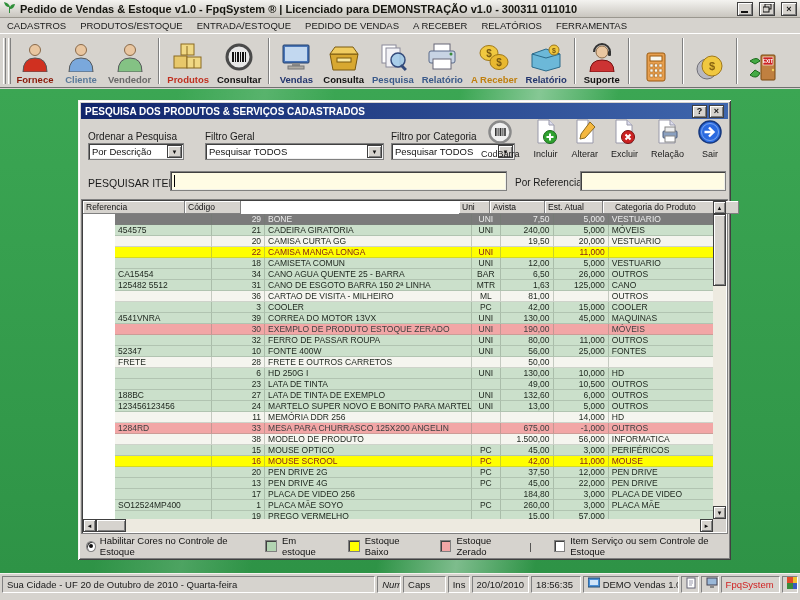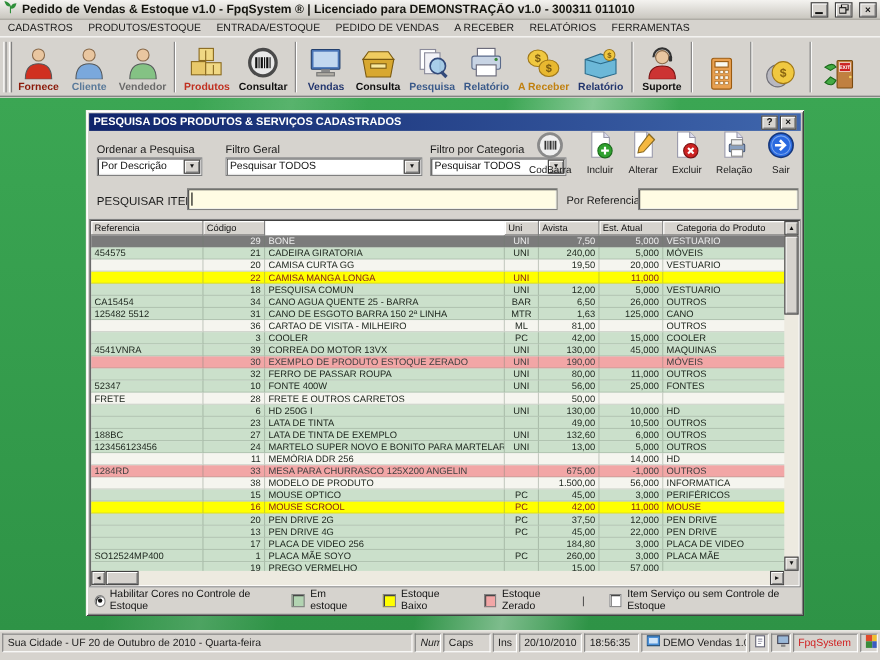--- a/index.html
+++ b/index.html
@@ -56,21 +56,21 @@
     box-shadow:inset 1px 1px 0 #404040, inset -1px -1px 0 #f0f0e8;font-size:10px;display:flex;align-items:center;padding:0 3px;}
   .caret{display:inline-block;width:1px;height:12px;background:#000;}
 
   
   #table{position:absolute;left:3px;top:99px;width:647px;height:335px;background:#fff;
     border:1px solid #808080;box-shadow:inset 1px 1px 0 #404040;}
   #thead{position:absolute;left:1px;top:1px;height:13px;display:flex;}
   .th{background:#d6d3ce;border-right:1px solid #808080;border-bottom:1px solid #808080;
     box-shadow:inset 1px 1px 0 #fff;font-size:8.5px;color:#111;padding:1px 3px;white-space:nowrap;overflow:hidden;}
   #tbody{position:absolute;left:1px;top:14px;width:632px;}
-  .trow{display:flex;height:11px;}
+  .trow{display:flex;height:11px;margin-left:32px;}
   .td{font-size:8.5px;line-height:10px;height:11px;padding:0 3px;white-space:nowrap;overflow:hidden;
       border-right:1px solid rgba(110,125,110,0.35);border-bottom:1px solid rgba(120,135,120,0.3);}
   .al{text-align:left}.ar{text-align:right}.ac{text-align:center}
   .st-ok{background:var(--c-ok);color:#1c241c;}
   .st-svc{background:var(--c-svc);color:#1c241c;}
   .st-low{background:var(--c-low);color:#872318;}
   .st-zero{background:var(--c-zero);color:#404040;}
   .st-sel{background:var(--c-sel);color:#ececec;}
   .sb-btn{background:#d6d3ce;border:1px solid #404040;box-shadow:inset 1px 1px 0 #fff, inset -1px -1px 0 #808080;
     display:flex;align-items:center;justify-content:center;font-size:6px;color:#111;}
@@ -384,21 +384,21 @@
   </div>
 
   <div id="table">
     <div id="thead">
         <span class="th" style="width: 102px;">Referencia</span>
         <span class="th" style="width: 56px;">Código</span>
         <span class="th" style="width: 218px; margin-top: 13px;">Descrição do Produto</span>
         <span class="th" style="width: 31px;">Uni</span>
         <span class="th" style="width: 55px;">Avista</span>
         <span class="th" style="width: 58px;">Est. Atual</span>
-        <span class="th" style="width: 112px; padding-left: 12px;">Categoria do Produto</span>
+        <span class="th" style="width: 136px; padding-left: 12px;">Categoria do Produto</span>
       </div>
     <div id="tbody">
         <div class="trow st-sel">
           <span class="td al" style="width: 102px;"></span>
           <span class="td ar" style="width: 56px;">29</span>
           <span class="td al" style="width: 218px;">BONE</span>
           <span class="td ac" style="width: 31px;">UNI</span>
           <span class="td ar" style="width: 55px;">7,50</span>
           <span class="td ar" style="width: 58px;">5,000</span>
           <span class="td al" style="width: 112px;">VESTUARIO</span>
@@ -426,21 +426,21 @@
           <span class="td ar" style="width: 56px;">22</span>
           <span class="td al" style="width: 218px;">CAMISA MANGA LONGA</span>
           <span class="td ac" style="width: 31px;">UNI</span>
           <span class="td ar" style="width: 55px;"></span>
           <span class="td ar" style="width: 58px;">11,000</span>
           <span class="td al" style="width: 112px;"></span>
         </div>
         <div class="trow st-ok">
           <span class="td al" style="width: 102px;"></span>
           <span class="td ar" style="width: 56px;">18</span>
-          <span class="td al" style="width: 218px;">PESQUISA COMUN</span>
+          <span class="td al" style="width: 218px;">CAMISETA COMUN</span>
           <span class="td ac" style="width: 31px;">UNI</span>
           <span class="td ar" style="width: 55px;">12,00</span>
           <span class="td ar" style="width: 58px;">5,000</span>
           <span class="td al" style="width: 112px;">VESTUARIO</span>
         </div>
         <div class="trow st-ok">
           <span class="td al" style="width: 102px;">CA15454</span>
           <span class="td ar" style="width: 56px;">34</span>
           <span class="td al" style="width: 218px;">CANO AGUA QUENTE 25 - BARRA</span>
           <span class="td ac" style="width: 31px;">BAR</span>

